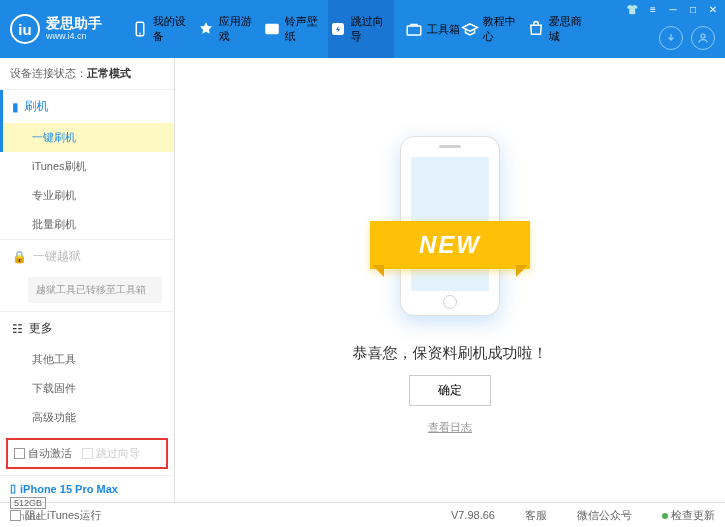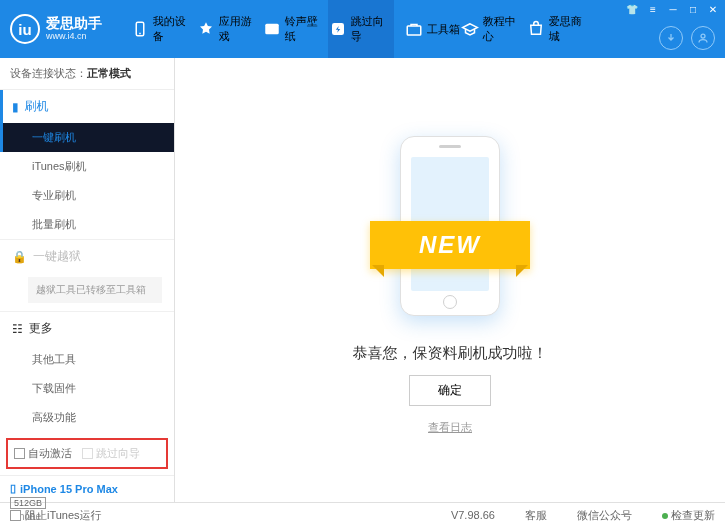--- a/index.html
+++ b/index.html
@@ -27,21 +27,21 @@
 .body-area { display: flex; height: 444px; }
 
 .sidebar { width: 175px; border-right: 1px solid #e0e0e0; display: flex; flex-direction: column; }
 .status-bar { padding: 8px 10px; font-size: 11px; color: #666; border-bottom: 1px solid #eee; }
 .status-val { color: #333; font-weight: bold; }
 
 .side-section { border-bottom: 1px solid #f0f0f0; }
 .side-head { padding: 8px 12px; display: flex; align-items: center; gap: 6px; font-size: 12px; color: #333; cursor: pointer; }
 .side-head.active-blue { color: #1e88e5; border-left: 3px solid #1e88e5; padding-left: 9px; }
 .side-item { padding: 7px 12px 7px 32px; font-size: 11px; color: #666; cursor: pointer; }
-.side-item.active { background: #0f172a; color: #1e88e5; border-left: 3px solid #1e88e5; padding-left: 29px; }
+.side-item.active { background: #fef9c3; color: #1e88e5; border-left: 3px solid #1e88e5; padding-left: 29px; }
 .side-jailbreak { padding: 8px 12px; display: flex; align-items: center; gap: 6px; color: #bbb; font-size: 12px; }
 .jailbreak-notice { margin: 4px 12px 8px 28px; background: #f5f5f5; padding: 6px 8px; font-size: 10px; color: #999; line-height: 1.4; }
 
 .checkbox-row { margin: 6px; padding: 6px; border: 2px solid #e53935; display: flex; gap: 10px; align-items: center; }
 .cb-item { display: flex; align-items: center; gap: 3px; font-size: 11px; color: #666; }
 .cb-item.disabled { color: #ccc; }
 .cb-box { width: 11px; height: 11px; border: 1px solid #999; background: #fff; }
 .cb-item.disabled .cb-box { border-color: #ddd; }
 
 .device-info { padding: 6px 10px; border-top: 1px solid #eee; }

